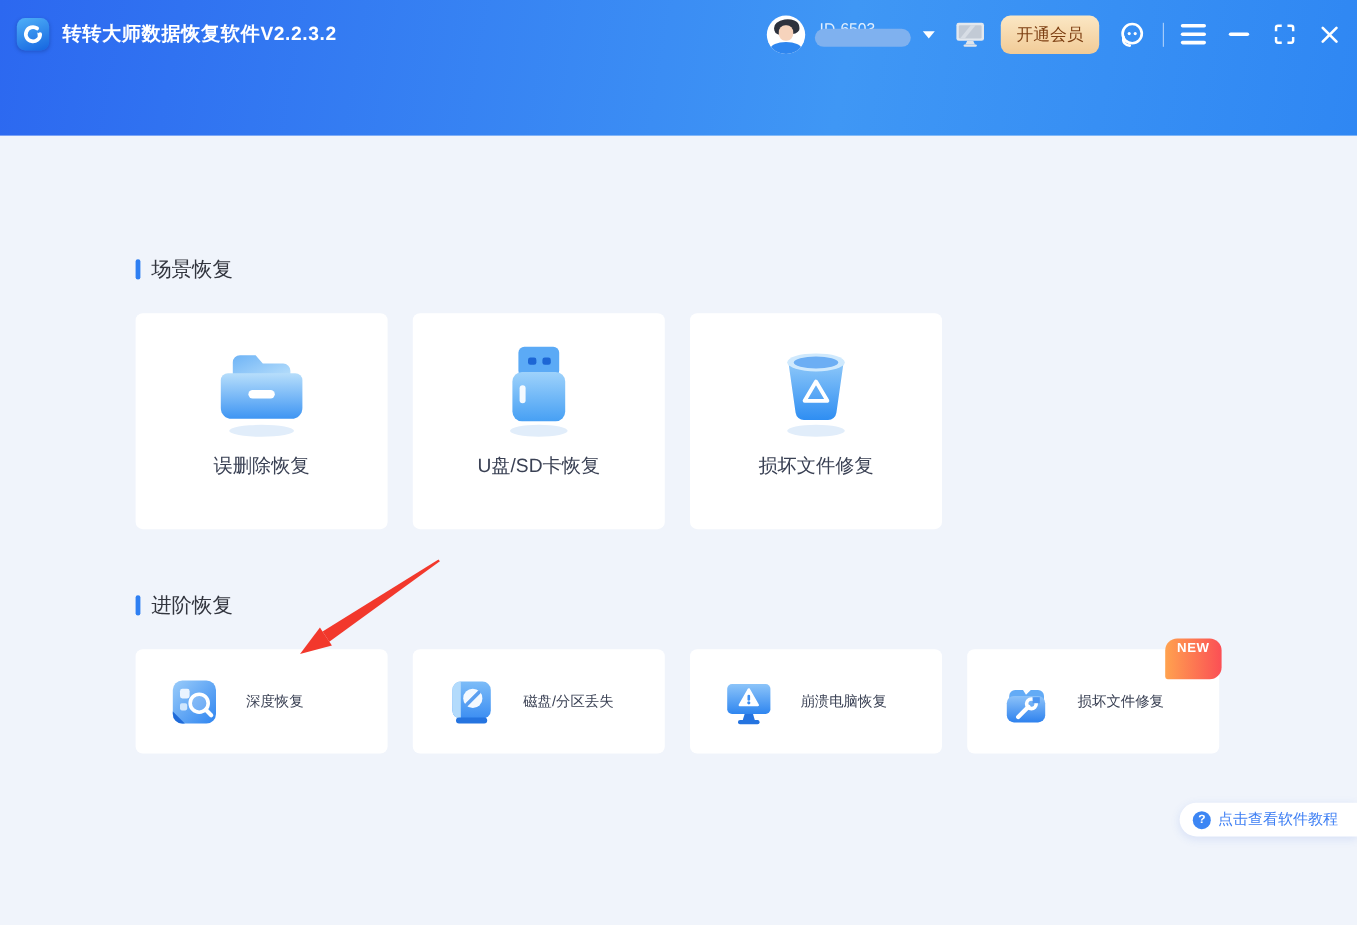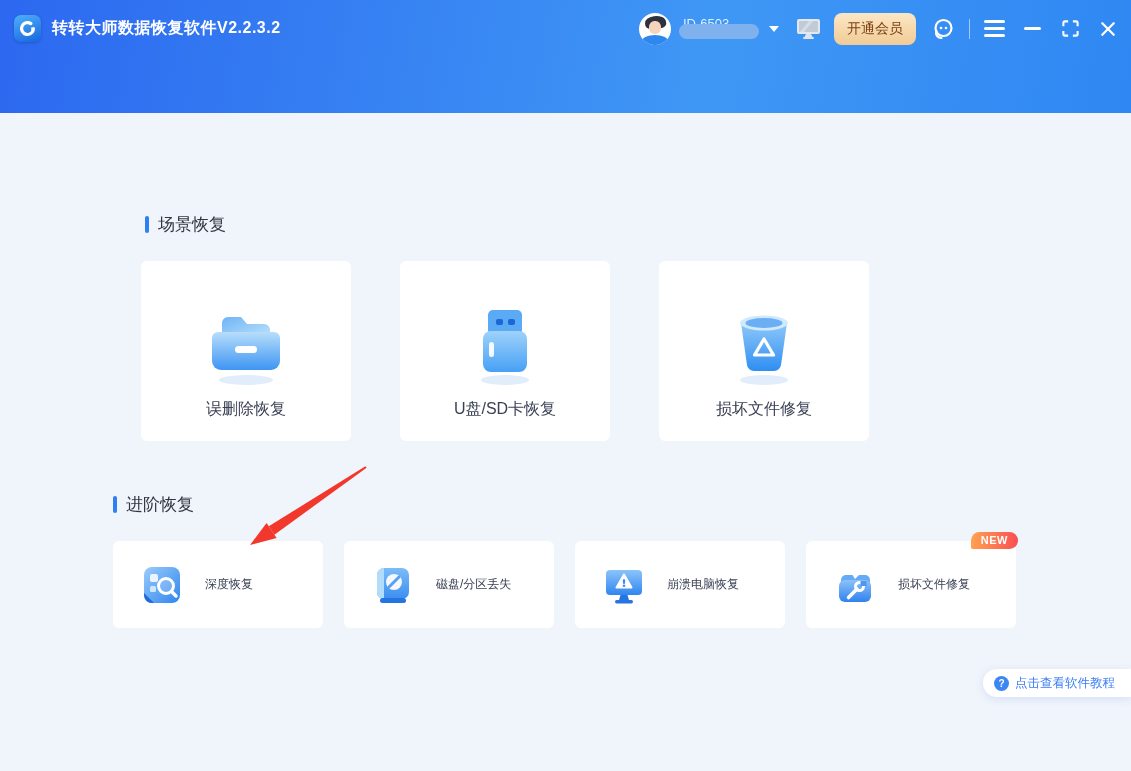--- a/index.html
+++ b/index.html
@@ -35,29 +35,29 @@
   .tb-divider { width:1px; height:20px; background:rgba(255,255,255,.55); margin:0 14px; }
   .menu-btn { } .min-btn { margin-left:19px; } .max-btn { margin-left:20px; } .close-btn { margin-left:19px; }
   .hamburger { display:flex; flex-direction:column; gap:4.5px; }
   .hamburger span { display:block; width:21px; height:2.6px; background:#fff; border-radius:2px; }
   .min-bar { width:17px; height:2.6px; background:#fff; border-radius:2px; }
 
   
   .main { position:absolute; top:113px; left:113px; width:903px; }
   .section-title { display:flex; align-items:center; font-size:17px; color:#32353e; font-weight:500; }
   .section-title .bar { width:4px; height:17px; background:#2e7ff2; border-radius:2px; margin-right:9px; }
-  .st-1 { margin-top:100px;margin-left:32px; }
+  .st-1 { margin-top:100px; }
   .st-2 { margin-top:52px; }
   .card-row { display:flex; gap:21px; margin-top:25px; }
   .card { width:210px; background:#fff; border-radius:6px; position:relative; cursor:pointer; }
-  .card-lg { height:180px; display:flex; flex-direction:column; align-items:center; justify-content:flex-start; padding-top:40px;margin-left:28px; }
+  .card-lg { height:180px; display:flex; flex-direction:column; align-items:center; justify-content:flex-start; padding-top:19px; }
   .card-lg .label { margin-top:12px; font-size:16px; color:#3a4154; }
   .card-sm { height:87px; display:flex; align-items:center; padding-left:27px; }
   .card-sm .label { margin-left:21px; font-size:12px; color:#3a4154; }
-  .new-badge { position:absolute; top:-9px; right:-2px; padding:2px 10px 3px;
+  .new-badge { position:absolute; top:-9px; right:-2px; padding:2px 10px 20px;
                background:linear-gradient(90deg,#ffa24f,#fb4f55); color:#fff; font-size:11px; font-weight:bold;
                border-radius:10px 10px 10px 2px; letter-spacing:.5px; }
 
   
   .tutorial { position:absolute; right:0; top:669px; height:28px; background:#fff;
               border-radius:14px 0 0 14px; display:flex; align-items:center; padding:0 16px 0 11px;
               box-shadow:0 2px 8px rgba(60,110,220,.15); cursor:pointer; }
   .q-circle { width:15px; height:15px; border-radius:50%; background:#3c86f4; color:#fff; font-size:10px;
               font-weight:bold; display:flex; align-items:center; justify-content:center; }
   .tutorial .t-label { margin-left:6px; font-size:12.5px; color:#3c7ef4; }

